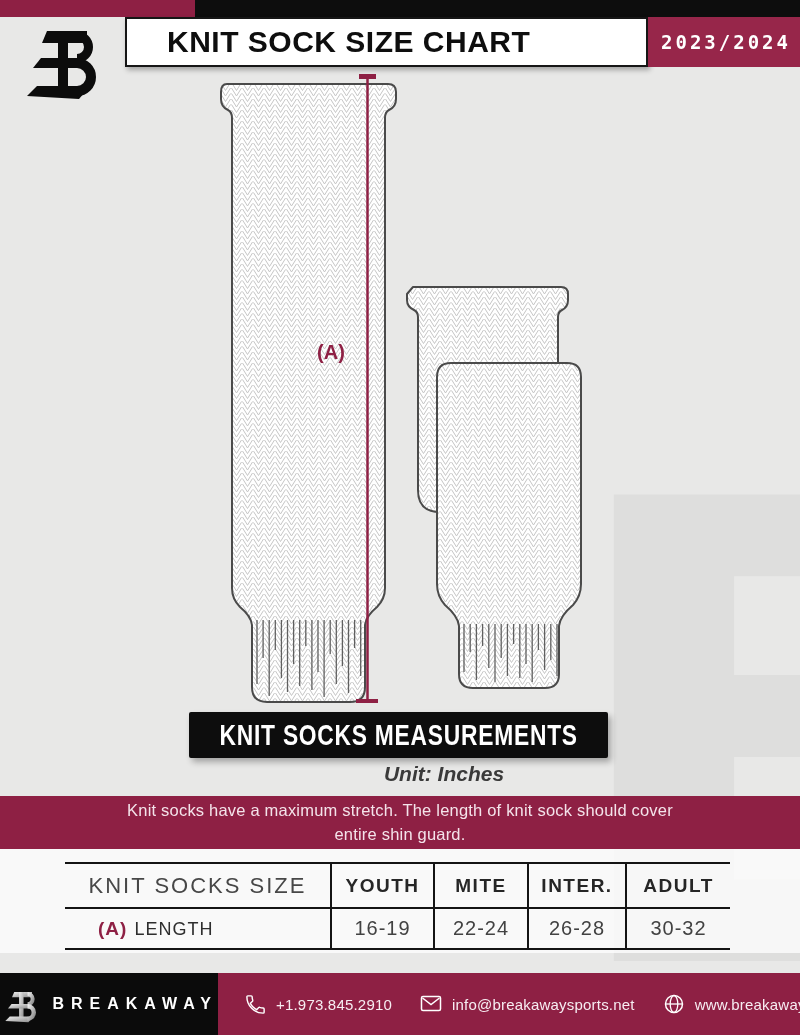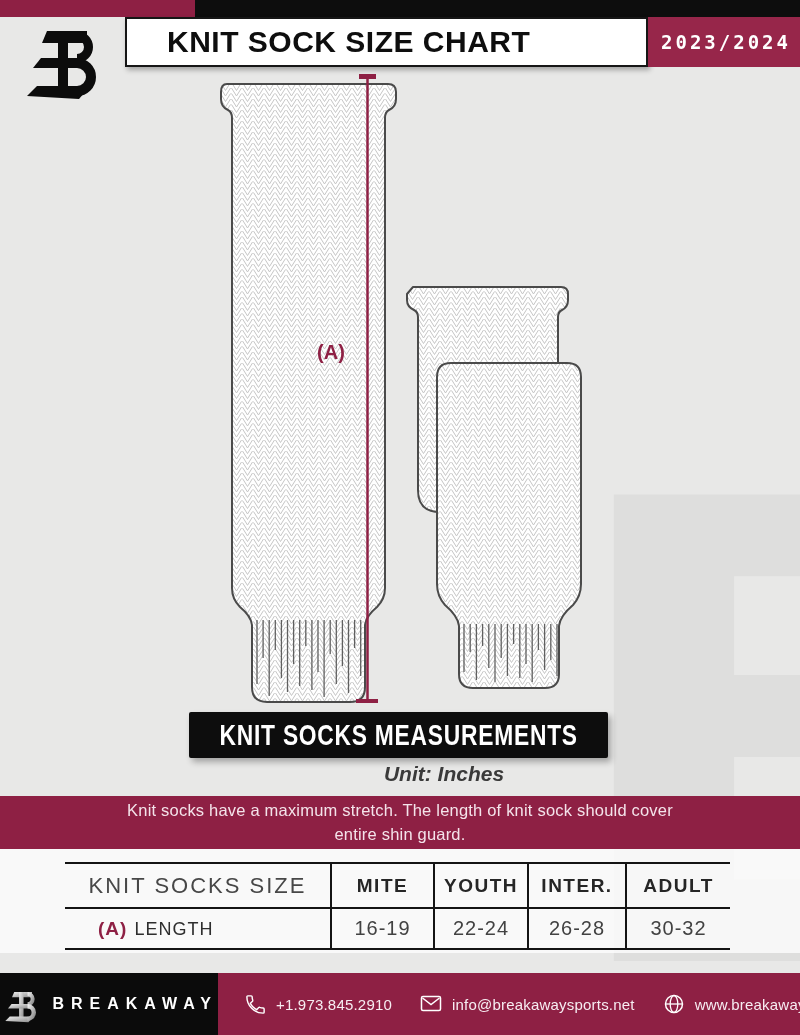--- a/index.html
+++ b/index.html
@@ -161,24 +161,24 @@
     <div>entire shin guard.</div>
   </div>
 
   <div class="table-strip"></div>
   <div class="size-table">
     <div class="trow thead">
       <div class="tcell first">
         <span>KNIT SOCKS SIZE</span>
       </div>
       <div class="tcell">
+        <span>YOUTH</span>
+      </div>
+      <div class="tcell">
         <span>MITE</span>
-      </div>
-      <div class="tcell">
-        <span>YOUTH</span>
       </div>
       <div class="tcell">
         <span>INTER.</span>
       </div>
       <div class="tcell">
         <span>ADULT</span>
       </div>
     </div>
     <div class="trow tbody">
       <div class="tcell first">

